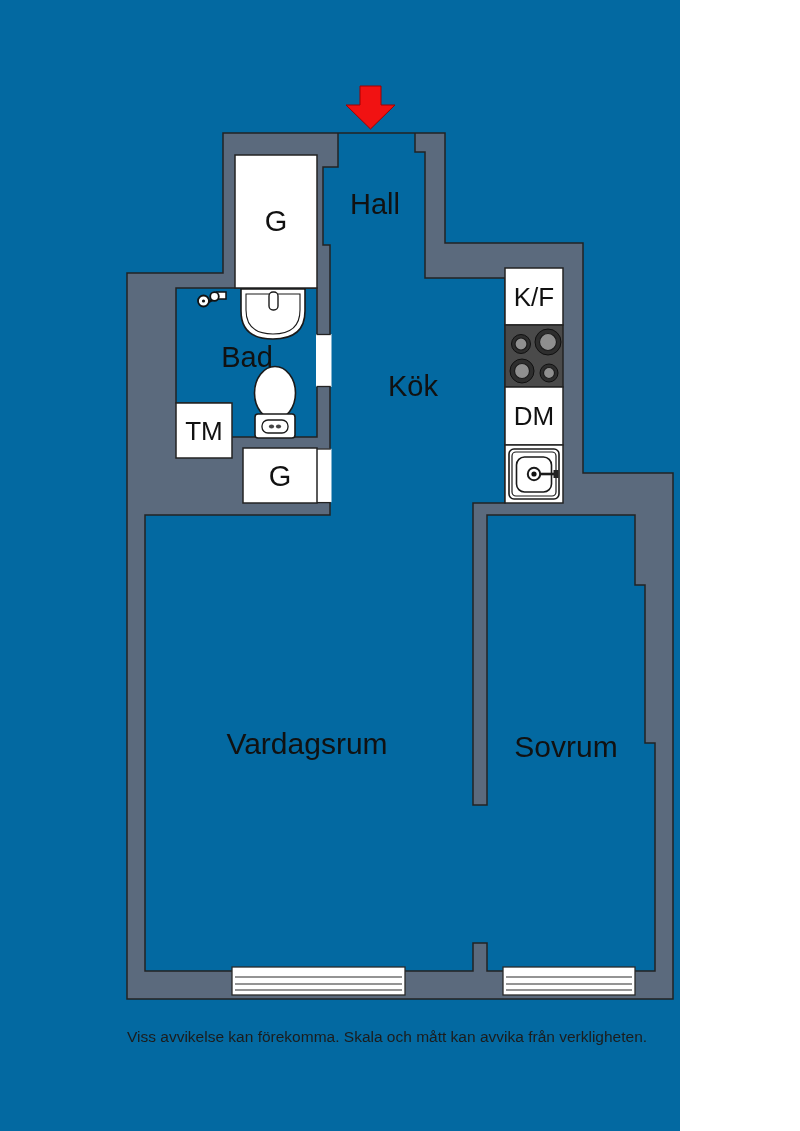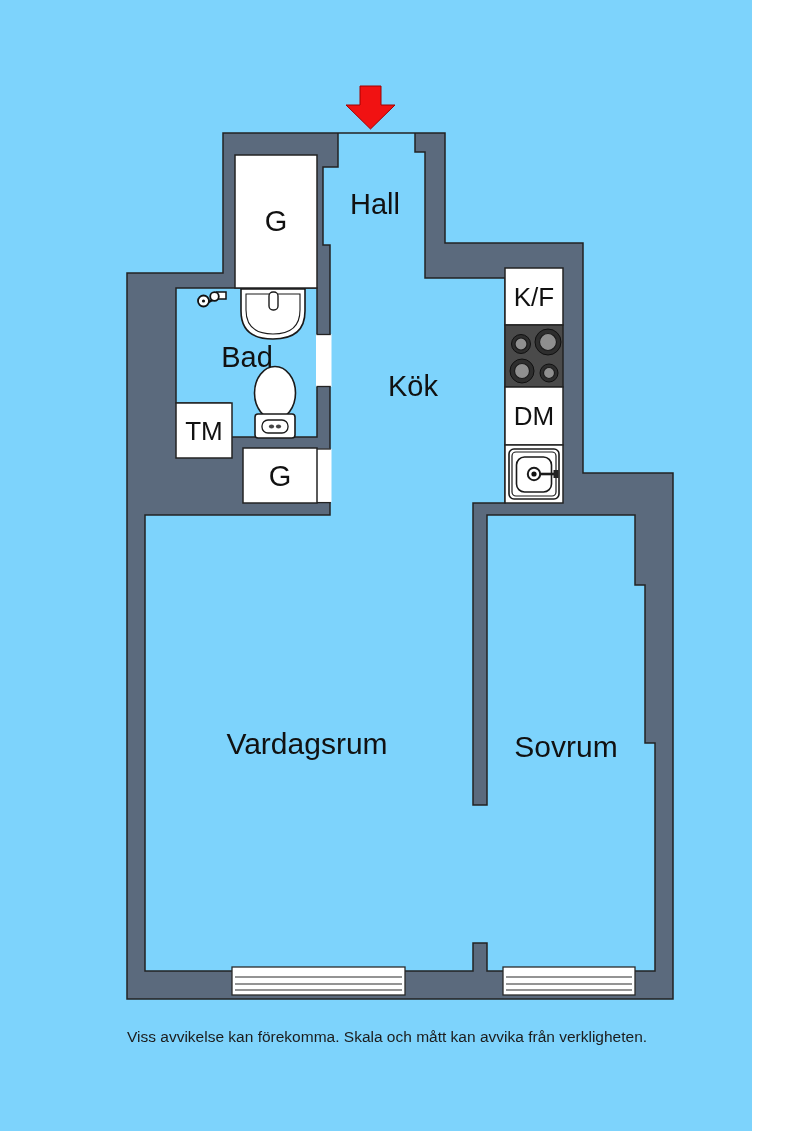--- a/index.html
+++ b/index.html
@@ -1,16 +1,16 @@
 <!DOCTYPE html>
 <html><head>
 <meta charset="utf-8">
 <style>
   html,body{margin:0;padding:0;background:#ffffff;}
-  .stage{position:relative;width:752px;height:1131px;background:#7dd3fc;overflow:hidden;}
+  .stage{position:relative;width:680px;height:1131px;background:#0369a1;overflow:hidden;}
   svg{display:block;}
   text{font-family:"Liberation Sans", sans-serif;fill:#111;}
   .room-label{font-size:29px;}
   .unit-label{font-size:26px;}
   .big-label{font-size:30px;}
   .footer-label{font-size:15.5px;fill:#1c1c1c;}
 </style>
 </head>
 <body>
 

